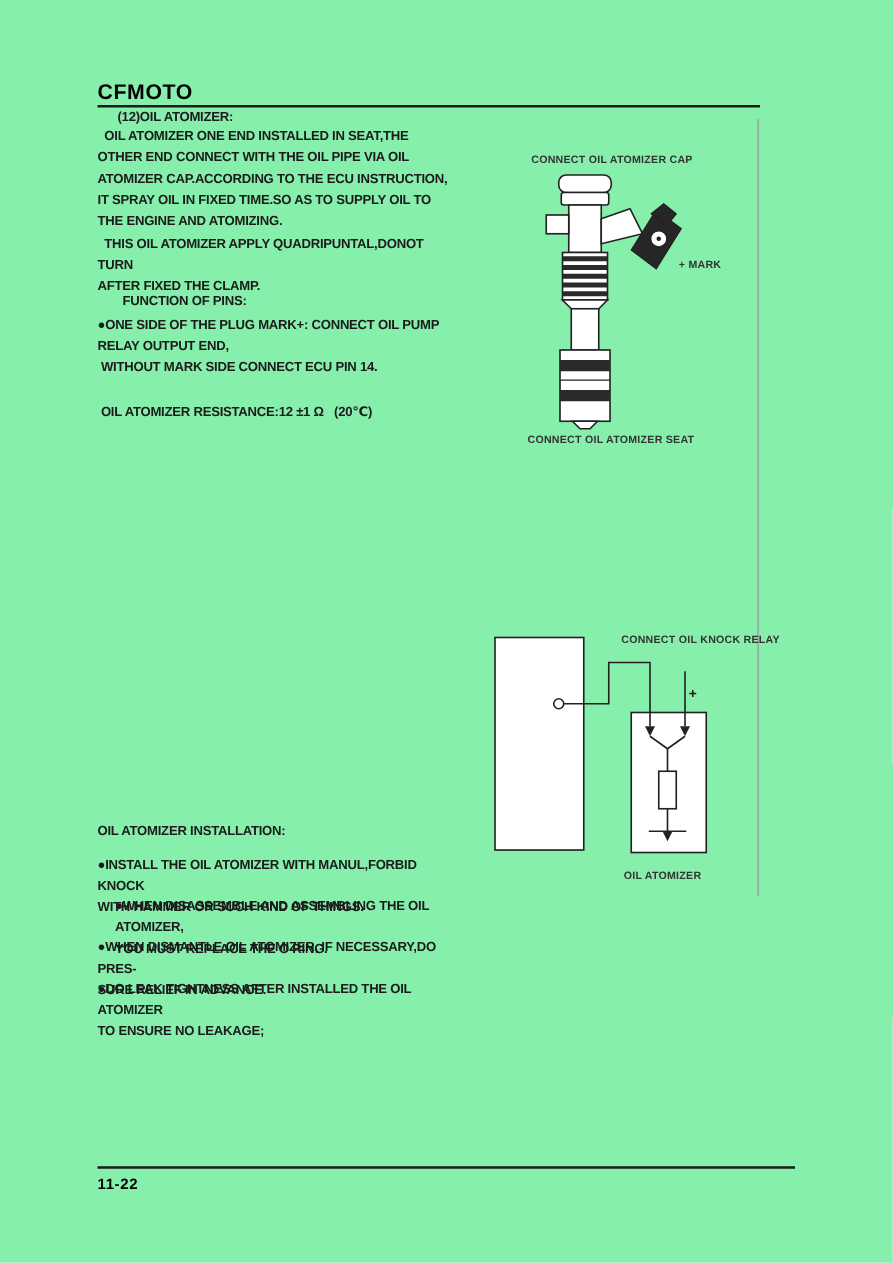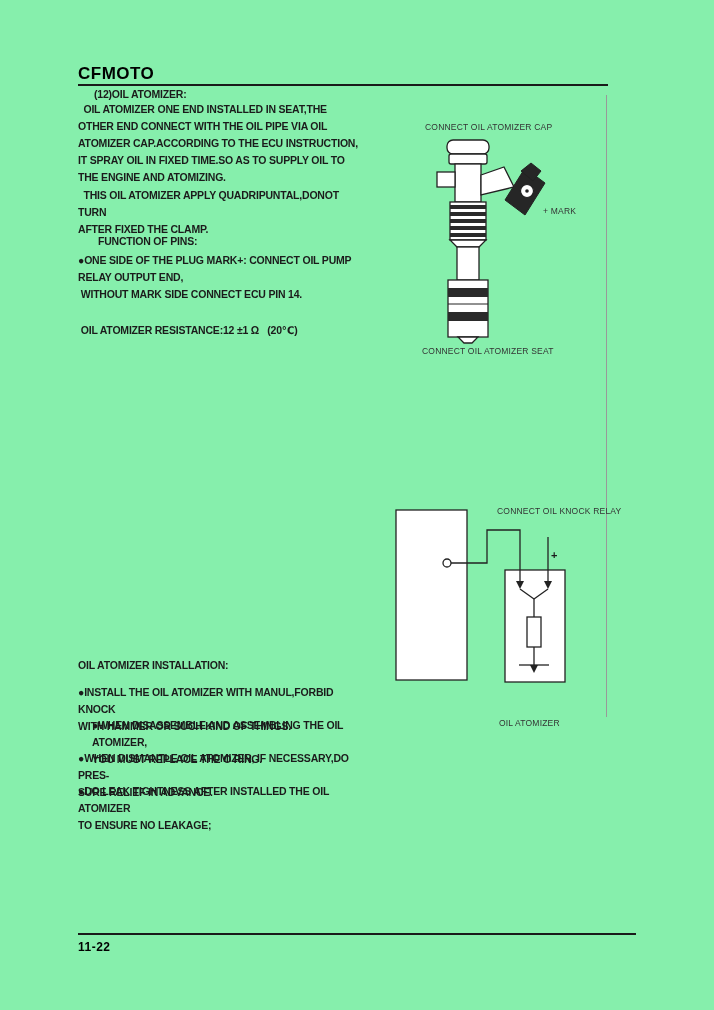--- a/index.html
+++ b/index.html
@@ -15,21 +15,21 @@
   .brand{
     font-size:17px;font-weight:800;letter-spacing:0.5px;color:#000;
   }
   .rule{background:#1a1a1a;}
   .body-text{
     font-size:10.5px;font-weight:700;line-height:17px;
     letter-spacing:-0.2px;white-space:pre-wrap;color:#1b1b1b;
   }
   .bullet-block{margin-bottom:0;}
   .fig-label{
-    font-size:8.5px;font-weight:400;letter-spacing:0.2px;color:#333;
+    font-size:8.5px;font-weight:700;letter-spacing:0.2px;color:#333;
     white-space:nowrap;
   }
   .diagram-label{
     font-size:11px;font-weight:700;color:#1b1b1b;white-space:nowrap;
   }
   .page-number{
     font-size:12px;font-weight:800;letter-spacing:0.5px;color:#000;
   }
   svg{display:block;}
   .stroke{fill:#ffffff;stroke:#222222;stroke-width:1.3;}
@@ -98,21 +98,21 @@
     <line x1="48" y1="169" x2="88" y2="169" stroke="#222" stroke-width="1"></line>
 
     <polygon class="stroke" points="58,202 78,202 72,208 64,208"></polygon>
   </svg>
 
 
   <div class="abs fig-label" style="left:497px;top:506px;">CONNECT OIL KNOCK RELAY</div>
   <div class="abs diagram-label" style="left:424px;top:556px;">14</div>
   <div class="abs diagram-label" style="left:418px;top:613px;">ECU</div>
   <div class="abs diagram-label" style="left:551px;top:549px;">+</div>
-  <div class="abs fig-label" style="left:499px;top:695px;margin-top:23px;">OIL ATOMIZER</div>
+  <div class="abs fig-label" style="left:499px;top:695px;">OIL ATOMIZER</div>
 
   <svg class="abs" style="left:390px;top:505px;" width="220" height="185" viewBox="0 0 220 185">
 
     <rect class="stroke" x="6" y="5" width="71" height="170"></rect>
 
     <circle cx="57" cy="58" r="4" fill="#fff" stroke="#222" stroke-width="1.3"></circle>
 
     <polyline class="wire" points="61,58 97,58 97,25 130,25 130,65"></polyline>
     <line class="wire" x1="158" y1="32" x2="158" y2="65"></line>
 

